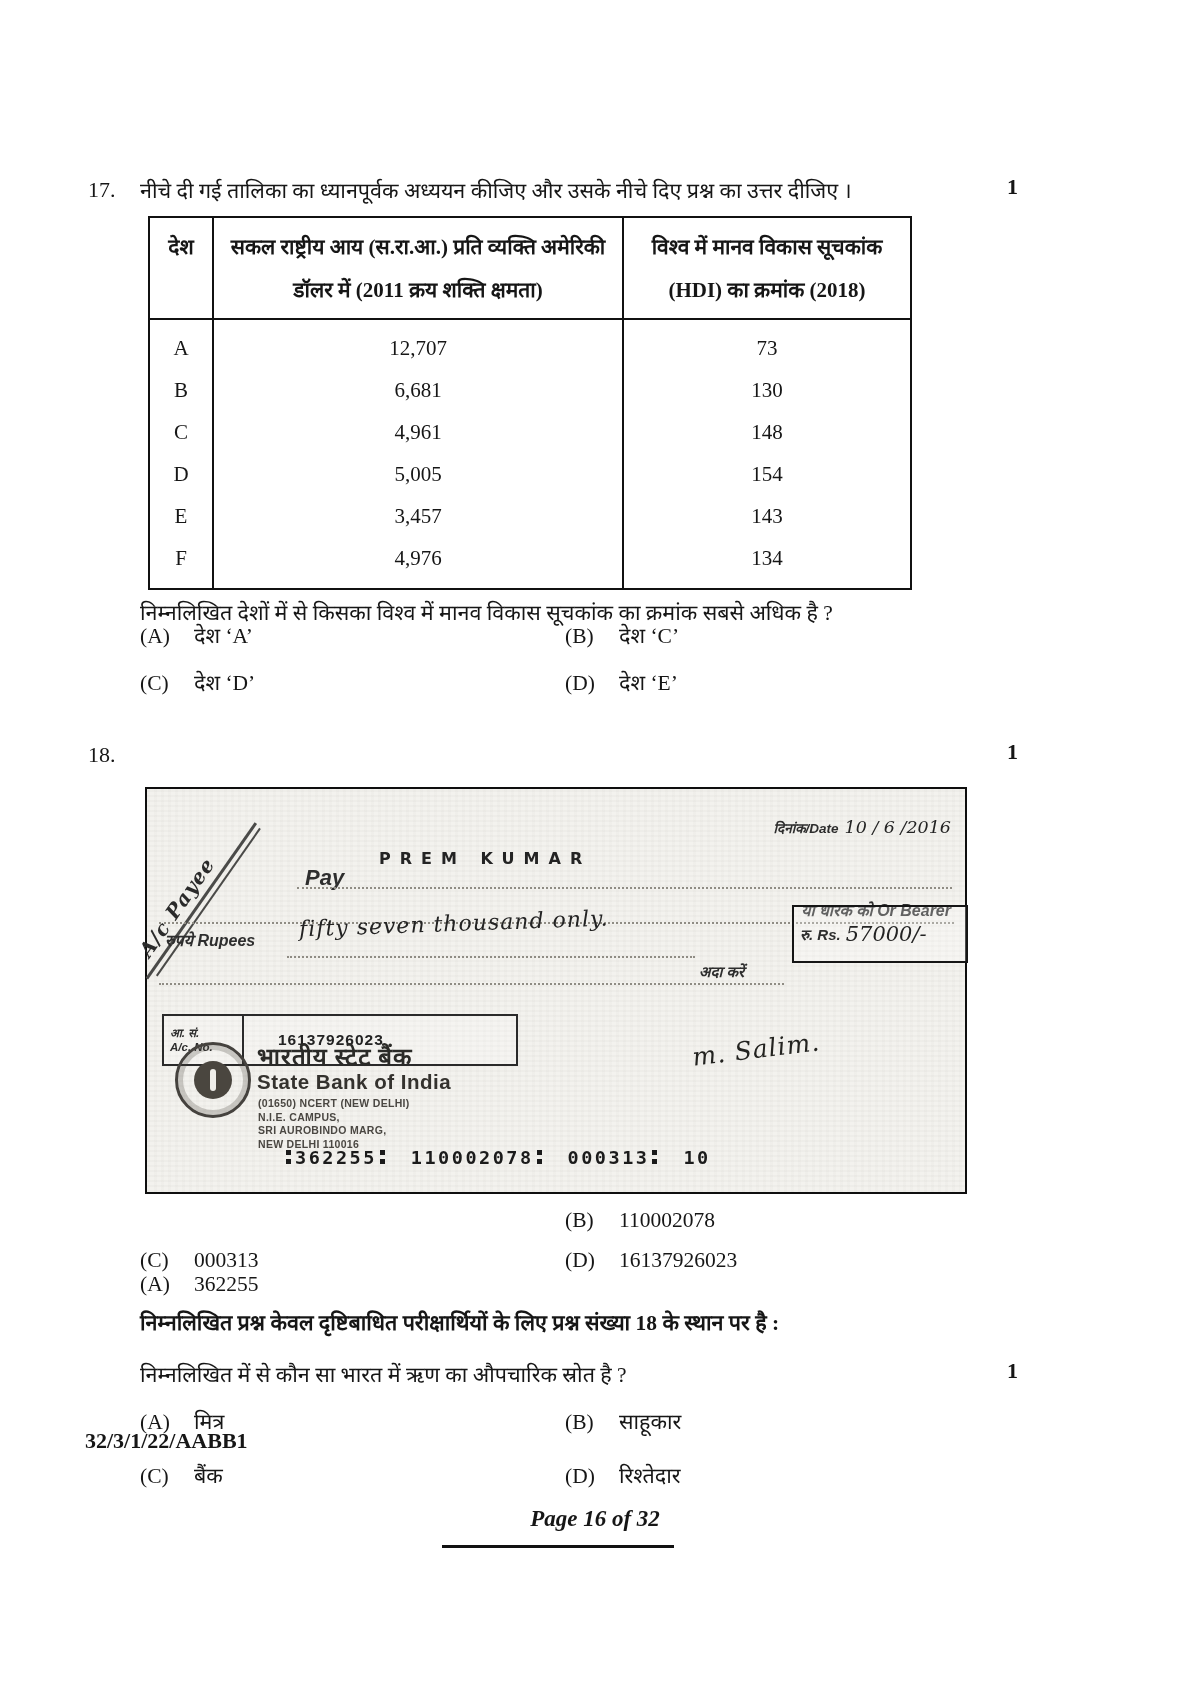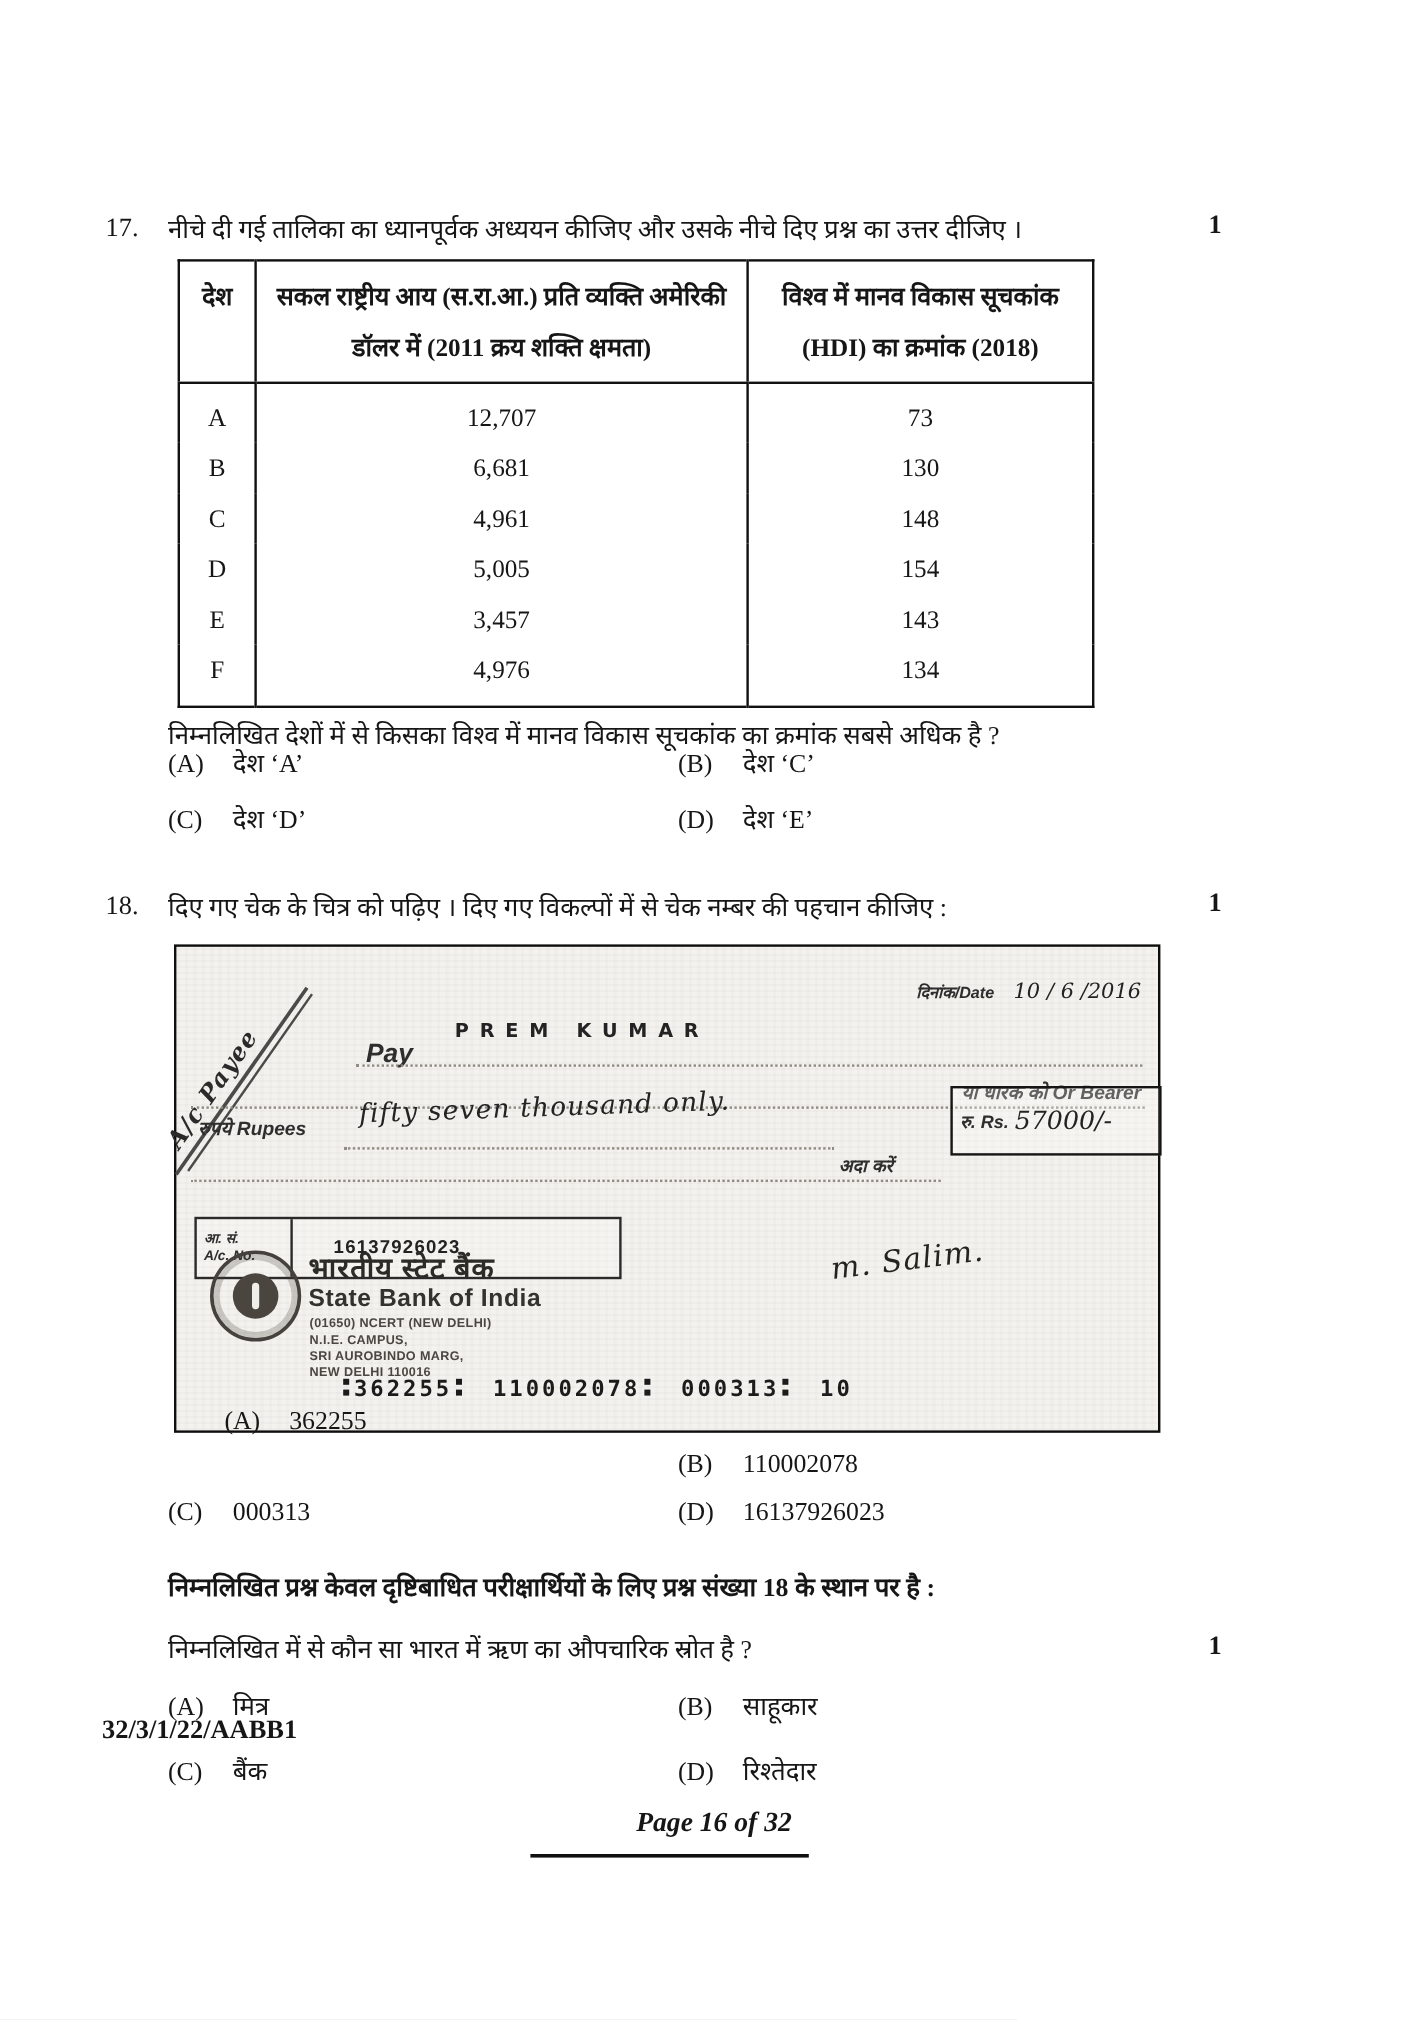--- a/index.html
+++ b/index.html
@@ -187,34 +187,33 @@
     <span class="olbl">(B)</span><span>देश ‘C’</span>
   </div>
   <div class="opt" style="left:140px; top:667px;">
     <span class="olbl">(C)</span><span>देश ‘D’</span>
   </div>
   <div class="opt" style="left:565px; top:667px;">
     <span class="olbl">(D)</span><span>देश ‘E’</span>
   </div>
 
   <div class="abs qnum" style="left:88px; top:742px;">18.</div>
-  <div class="abs qtext" style="left:140px; top:741px; width:820px;">दिए गए चेक के चित्र को पढ़िए । दिए गए विकल्पों में से चेक नम्बर की पहचान कीजिए :</div>
   <div class="abs marks" style="left:1007px; top:739px;">1</div>
 
   <div class="cheque">
 
     <div class="crossing">
       <span class="ctext">A/c Payee</span>
       <div class="cline"></div>
       <div class="cline second"></div>
     </div>
 
     <div class="abs" style="right:14px; top:28px; white-space:nowrap;">
       <span class="printed" style="font-size:13.5px;">दिनांक/Date</span>
-      <span class="hand" style="font-size:17.5px; margin-left:12px;">10 / 6 /2016</span>
+      <span class="hand" style="font-size:17.5px; margin-left:2px;">10 / 6 /2016</span>
     </div>
 
     <span class="abs printed" style="left:158px; top:76px; font-size:22px;">Pay</span>
     <span class="abs hand" style="left:232px; top:60px; font-size:16px; letter-spacing:9px; font-style:normal; font-weight:bold; font-family:'DejaVu Sans', sans-serif;">PREM KUMAR</span>
     <div class="dotline" style="left:150px; top:98px; width:655px;"></div>
 
     <span class="abs printed" style="right:14px; top:110px; font-size:16px;">या धारक को Or Bearer</span>
     <div class="dotline" style="left:12px; top:133px; width:795px;"></div>
 
     <span class="abs printed" style="left:18px; top:140px; font-size:16px;">रुपये Rupees</span>
@@ -249,21 +248,21 @@
       <div>NEW DELHI 110016</div>
     </div>
 
     <div class="signature">m. Salim.</div>
 
     <div class="micr">
       <span class="micr-sym"></span><span>362255</span><span class="micr-sym"></span><span class="gap"></span><span>110002078</span><span class="micr-sym"></span><span class="gap"></span><span>000313</span><span class="micr-sym"></span><span class="gap"></span><span>10</span>
     </div>
   </div>
 
-  <div class="opt" style="left:140px; top:1172px;margin-left:47px;">
+  <div class="opt" style="left:140px; top:1272px;">
     <span class="olbl">(A)</span><span>362255</span>
   </div>
   <div class="opt" style="left:565px; top:1208px;">
     <span class="olbl">(B)</span><span>110002078</span>
   </div>
   <div class="opt" style="left:140px; top:1248px;">
     <span class="olbl">(C)</span><span>000313</span>
   </div>
   <div class="opt" style="left:565px; top:1248px;">
     <span class="olbl">(D)</span><span>16137926023</span>

